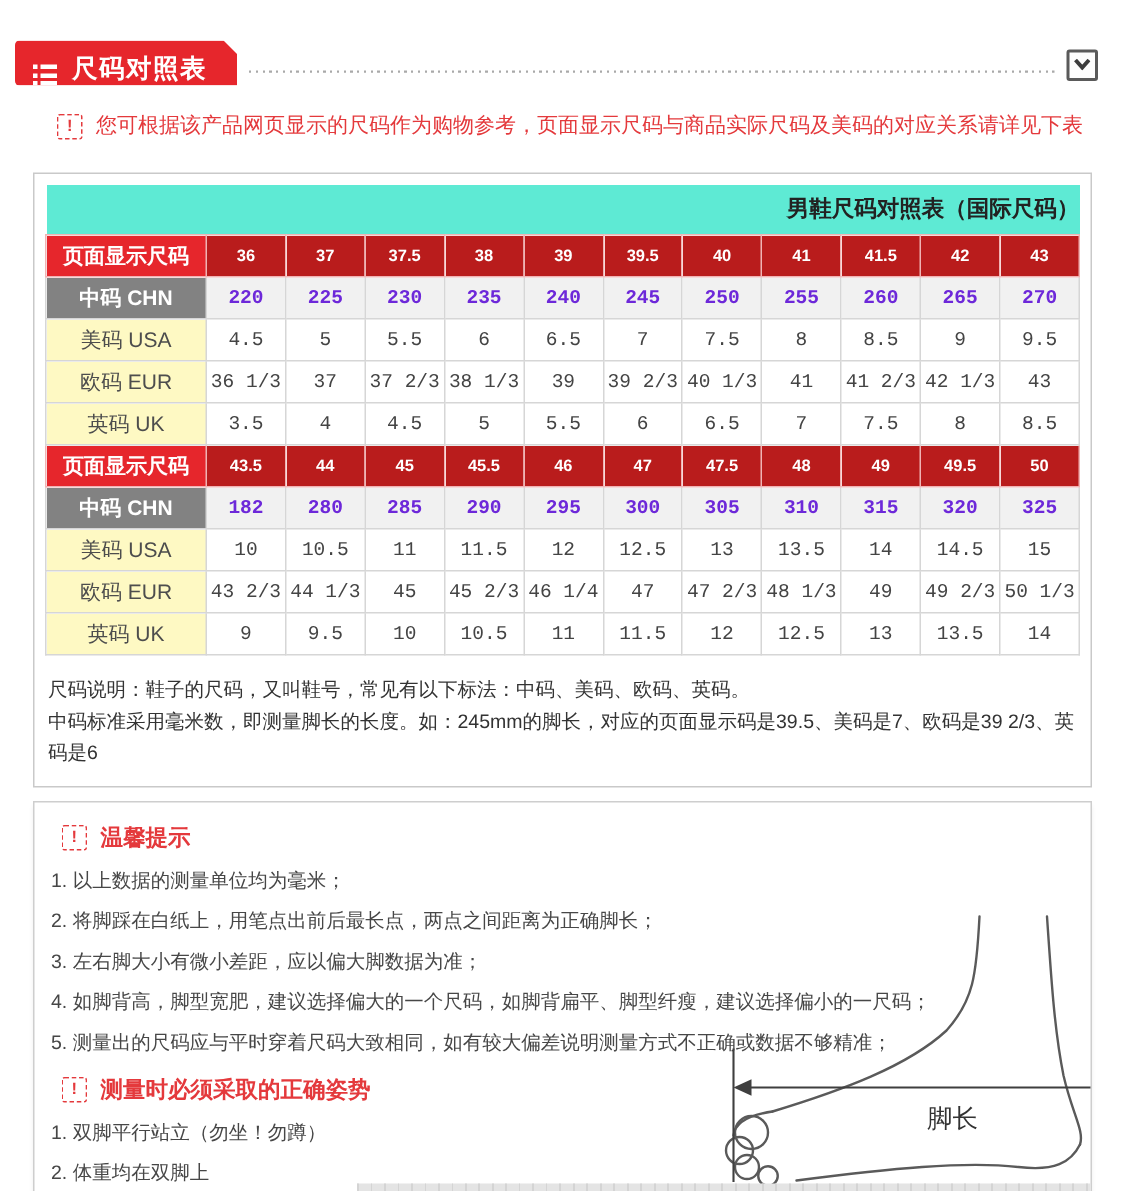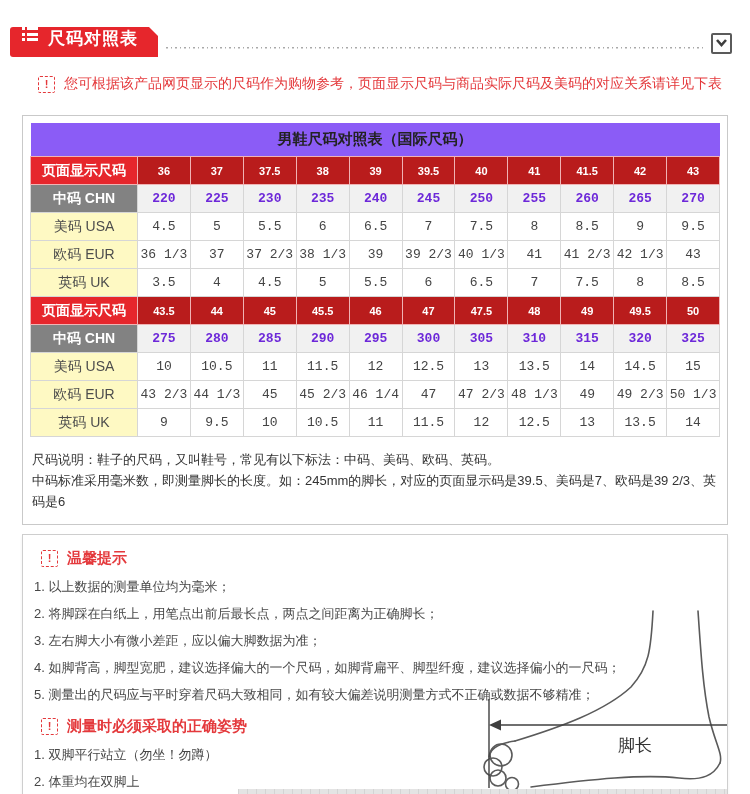--- a/index.html
+++ b/index.html
@@ -1,20 +1,20 @@
 <!DOCTYPE html>
 <html><head>
 <meta charset="utf-8">
 <style>
   html,body{margin:0;padding:0;background:#fff;}
   body{width:750px;height:794px;position:relative;font-family:"Liberation Sans","DejaVu Sans",sans-serif;color:#333;overflow:hidden;}
 
   
   .sec-header{display:flex;align-items:center;margin:27px 18px 0 10px;height:30px;}
-  .sec-tab{background:#e6262c;color:#fff;height:30px;display:flex;align-items:flex-start;gap:9px;
+  .sec-tab{background:#e6262c;color:#fff;height:30px;display:flex;align-items:flex-end;gap:9px;
            padding:0 20px 0 12px;clip-path:polygon(0 0,calc(100% - 9px) 0,100% 9px,100% 100%,0 100%);
            border-radius:3px 0 0 3px;}
   .sec-tab-title{font-size:17px;font-weight:bold;letter-spacing:1px;}
   .list-icon{width:17px;height:14px;display:flex;flex-direction:column;justify-content:space-between;}
   .list-icon .row{display:flex;gap:2px;align-items:center;}
   .list-icon .dot{width:3px;height:3px;background:#fff;}
   .list-icon .bar{width:11px;height:3px;background:#fff;}
   .dotted-fill{flex:1;height:2px;margin:12px 8px 0 8px;
      background-image:repeating-linear-gradient(90deg,#a9a9a9 0 1.5px,transparent 1.5px 4.5px);
      background-size:100% 1.5px;background-repeat:no-repeat;background-position:center;}
@@ -24,21 +24,21 @@
   
   .notice{display:flex;align-items:center;gap:9px;margin:18px 0 0 38px;color:#e4393c;font-size:14px;}
   .warn-icon{flex:0 0 auto;width:15px;height:15px;border:1px dashed #e4393c;color:#e4393c;
      font-size:11px;font-weight:bold;line-height:15px;text-align:center;border-radius:2px;}
 
   
   .table-box{margin:22px 22px 0 22px;border:1px solid #c9c9c9;background:#fff;}
   table.size{border-collapse:collapse;table-layout:fixed;width:calc(100% - 14px);margin:7px auto 0 auto;}
   table.size col.lbl{width:107px;}
   table.size td,table.size th{border:1px solid #d6d6d6;height:27px;padding:0;text-align:center;overflow:hidden;}
-  tr.title-row td{border:none;height:33px;font-size:15px;font-weight:bold;color:#222;background:#8b5cf6;}
+  tr.title-row td{border:none;height:33px;font-size:15px;font-weight:bold;color:#222;background:#5eead4;text-align:right;}
   tr.page th{background:#e6262c;color:#fff;font-size:14px;font-weight:bold;border-color:#f0b3b4;}
   tr.page td{background:#b91c1c;color:#fff;font-size:11px;font-weight:bold;border-color:#f0b3b4;}
   tr.chn th{background:#828282;color:#fff;font-size:14px;font-weight:bold;border-color:#d6d6d6;}
   tr.chn td{background:#f1f1f1;color:#6d28d9;font-weight:bold;font-size:13px;font-family:"Liberation Mono","DejaVu Sans Mono",monospace;}
   tr.plain th{background:#fef9c3;color:#4d4d4d;font-size:14px;font-weight:normal;}
   tr.plain td{background:#fff;color:#444;font-size:13px;font-family:"Liberation Mono","DejaVu Sans Mono",monospace;}
   .footnote{padding:12px 9px 12px 9px;font-size:13px;color:#333;line-height:21px;}
 
   
   .tips-box{position:relative;margin:9px 22px 0 22px;height:278px;border:1px solid #cecece;
@@ -189,21 +189,21 @@
           <td>46</td>
           <td>47</td>
           <td>47.5</td>
           <td>48</td>
           <td>49</td>
           <td>49.5</td>
           <td>50</td>
         </tr>
         <tr class="chn">
           <th>中码 CHN</th>
-          <td>275</td>
+          <td>182</td>
           <td>280</td>
           <td>285</td>
           <td>290</td>
           <td>295</td>
           <td>300</td>
           <td>305</td>
           <td>310</td>
           <td>315</td>
           <td>320</td>
           <td>325</td>

